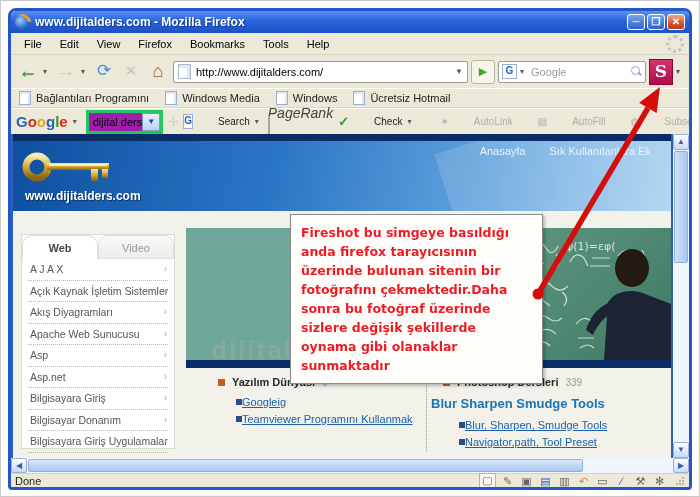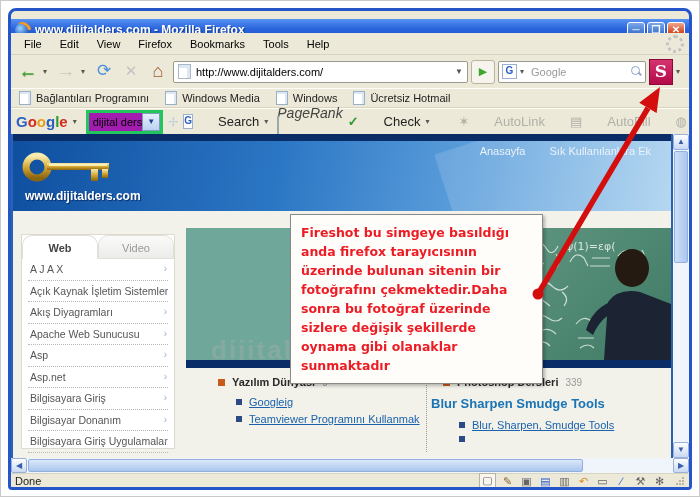--- a/index.html
+++ b/index.html
@@ -3,21 +3,21 @@
 <meta charset="utf-8">
 <style>
   html,body{margin:0;padding:0;}
   body{width:700px;height:497px;position:relative;background:#ffffff;
        font-family:"Liberation Sans",sans-serif;overflow:hidden;}
   .page{position:absolute;inset:0;border:1px solid #c9c9c9;background:#fff;}
 
   
   .window{position:absolute;left:7px;top:7px;width:678px;height:476px;
           border:3px solid #2456c9;border-radius:8px 8px 4px 4px;background:#ece9d8;overflow:hidden;}
-  .titlebar{position:absolute;left:0;top:8px;width:100%;height:22px;
+  .titlebar{position:absolute;left:0;top:0;width:100%;height:22px;
             background:linear-gradient(180deg,#5693f2 0%,#2a64dd 45%,#1c50c4 100%);
             display:flex;align-items:center;padding:0 4px;box-sizing:border-box;gap:5px;}
   .ff-logo{width:15px;height:15px;border-radius:50%;
            background:radial-gradient(circle at 35% 35%,#9ed2ff 0%,#2f6fd0 55%,#14418f 100%);
            position:relative;flex:0 0 auto;}
   .ff-logo::after{content:"";position:absolute;inset:-1px;border-radius:50%;
            border-top:3px solid #f59a1f;border-right:3px solid transparent;transform:rotate(40deg);}
   .title{color:#fff;font-weight:bold;font-size:12px;text-shadow:1px 1px 1px #123a8c;flex:1 1 auto;
          white-space:nowrap;overflow:hidden;}
   .winbtns{display:flex;gap:2px;}
@@ -72,21 +72,21 @@
   .gbar{position:absolute;left:0;top:97px;width:100%;height:26px;background:#ece9d8;
         border-top:1px solid #fffef6;display:flex;align-items:center;gap:5px;
         padding:0 5px;box-sizing:border-box;white-space:nowrap;}
   .glogo{font-weight:bold;font-size:15px;letter-spacing:0;}
   .gl0,.gl3{color:#2a5fc4;} .gl1,.gl5{color:#d22d1e;} .gl2{color:#e8a11a;} .gl4{color:#2f9a2f;}
   .gfield{width:135px;height:18px;background:#a21caf;border:3px solid #22c55e;display:flex;align-items:center;}
   .gfield-text{flex:1 1 auto;font-size:11px;padding-left:4px;color:#000;}
   .gcombo{width:16px;height:16px;background:linear-gradient(180deg,#e6eefb,#bcd2f2);
           border:1px solid #7f9db9;color:#1c3fa0;font-size:8px;text-align:center;line-height:15px;}
   .gsep{color:#c2cede;font-size:12px;}
-  .gt-label{font-size:13px;color:#222;margin-left:20px;}
+  .gt-label{font-size:10px;color:#222;margin-left:20px;}
   .gt-label.dim,.gt-icon.dim{color:#b0b0a8;}
   .gt-check{color:#2f9a2f;font-weight:bold;font-size:13px;}
   .pr{display:inline-block;}
   .pr .pr-text{font-size:14px;color:#444;display:block;line-height:8px;font-style:italic;}
   .pr .pr-bar{width:34px;height:4px;border:1px solid #9aa;background:#fff;}
   .pr .pr-fill{width:40%;height:100%;background:#3fae2a;}
   .opt-icon{width:13px;height:12px;position:relative;}
   .opt-icon::before{content:"";position:absolute;left:0;top:2px;width:9px;height:9px;background:#3b6fd4;}
   .opt-icon::after{content:"";position:absolute;left:5px;top:0;width:8px;height:8px;background:#f0c030;border:1px solid #b88a10;}
 
@@ -122,21 +122,21 @@
 
   .col{position:absolute;top:238px;}
   .col-left{left:195px;width:210px;}
   .col-right{left:418px;width:235px;}
   .cat-row{display:flex;align-items:center;gap:7px;margin:4px 0 8px 10px;}
   .col-right .cat-row{margin-left:12px;}
   .cat-bullet{width:7px;height:7px;background:#c85a1e;flex:0 0 auto;}
   .cat-label{font-size:11px;font-weight:bold;color:#2a2a2a;}
   .cat-count{font-size:10px;color:#999;}
   .col-heading{font-size:13px;font-weight:bold;color:#1a74b4;margin:2px 0 8px 0;white-space:nowrap;}
-  .link-row{display:flex;align-items:center;gap:7px;margin:0 0 5px 28px;}
+  .link-row{display:flex;align-items:center;margin:0 0 5px 28px;}
   .link-bullet{width:6px;height:6px;background:#2b4a86;flex:0 0 auto;}
   .link{font-size:11px;color:#1a62ab;text-decoration:underline;white-space:nowrap;}
   .vdivider{position:absolute;left:413px;top:240px;height:78px;border-left:1px dotted #9a9a92;}
 
   .callout{position:absolute;left:277px;top:80px;width:253px;min-height:146px;background:#fffdfa;
            border:1px solid #8a8a8a;box-shadow:2px 2px 3px rgba(0,0,0,.25);box-sizing:border-box;
            padding:8px 10px;z-index:5;}
   .callout-text{font-family:"DejaVu Sans",sans-serif;font-weight:bold;color:#ed1c24;
                 font-size:12.5px;line-height:19px;}
 
@@ -352,20 +352,21 @@
           <span class="cat-label">Photoshop Dersleri</span>
           <span class="cat-count">339</span>
         </div>
         <div class="col-heading">Blur Sharpen Smudge Tools</div>
         <div class="link-row">
           <span class="link-bullet"></span>
           <span class="link">Blur, Sharpen, Smudge Tools</span>
         </div>
         <div class="link-row">
           <span class="link-bullet"></span>
+          <span class="link">Navigator,path, Tool Preset</span>
         </div>
       </div>
 
       <div class="callout">
         <div class="callout-text">Fireshot bu simgeye basıldığı anda firefox tarayıcısının üzerinde bulunan sitenin bir fotoğrafını çekmektedir.Daha sonra bu fotoğraf üzerinde sizlere değişik şekillerde oynama gibi olanaklar sunmaktadır</div>
       </div>
     </div>
 
     <div class="vscroll">
       <div class="sbtn" style="top:0">▲</div>

